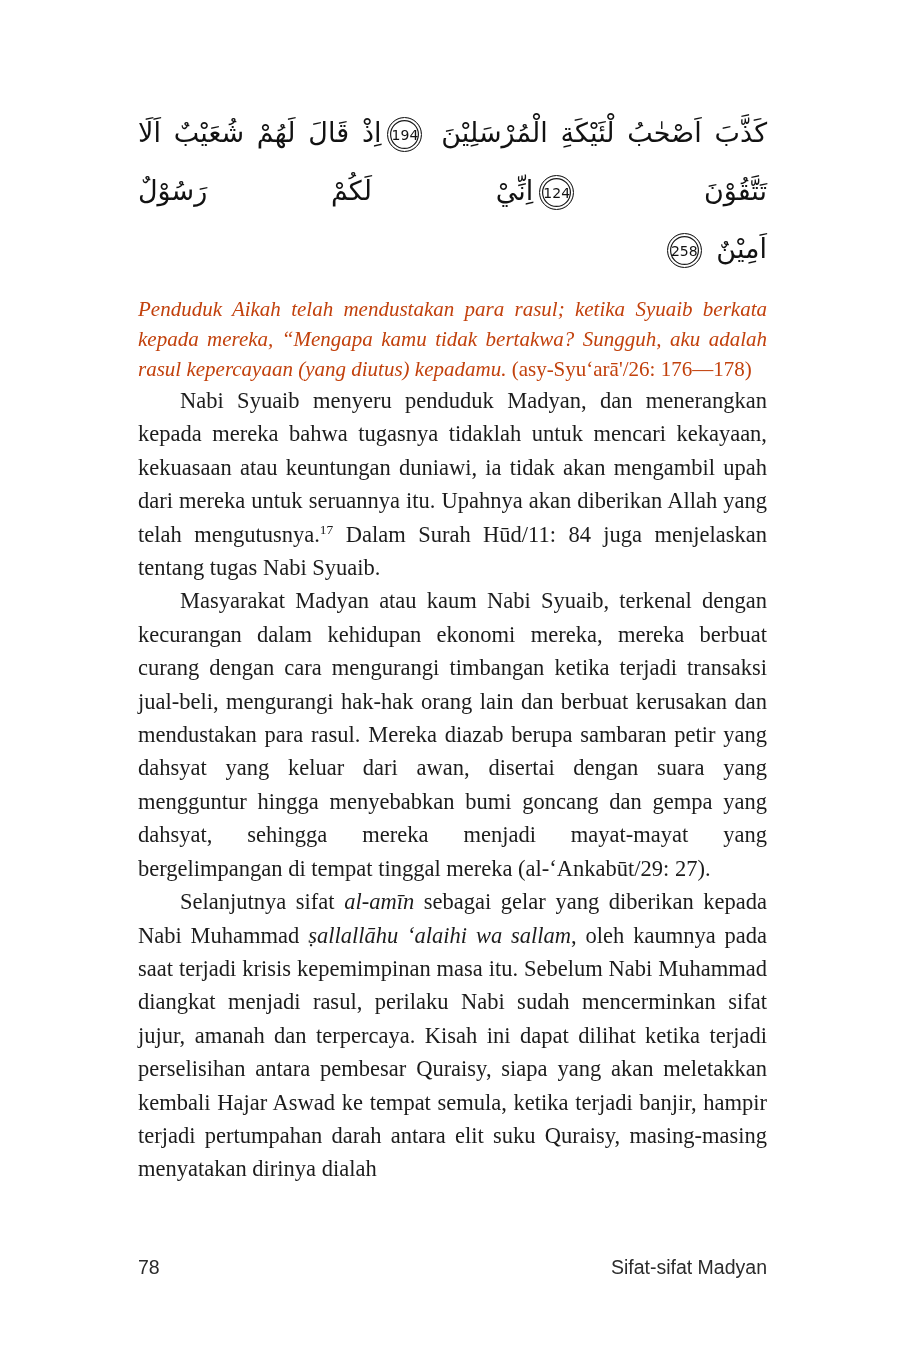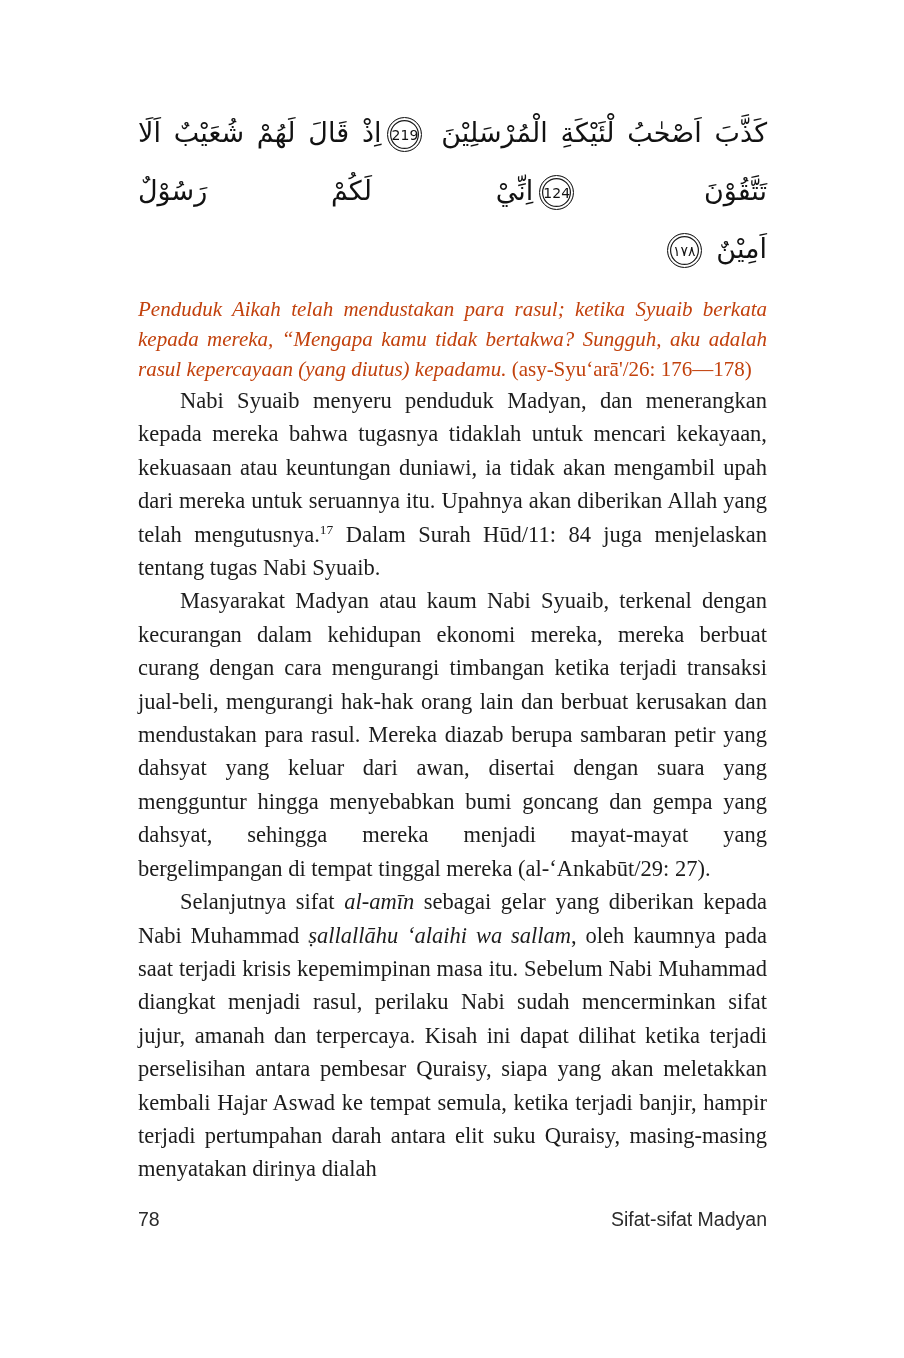--- a/index.html
+++ b/index.html
@@ -64,38 +64,38 @@
   .run-sup {
     vertical-align: super;
     font-size: 0.60em;
     line-height: 0;
   }
 
   
   .footer {
     position: absolute;
     left: 138px; right: 137px;
-    top: 1208px;
+    top: 1256px;
     display: flex;
     justify-content: space-between;
     align-items: baseline;
     font-family: "Liberation Sans", sans-serif;
     font-size: 19.5px;
     color: #2b2b2b;
   }
 </style>
 </head>
 <body>
 
 <div class="page">
   <div class="content">
 
     <div class="arabic-block">
-      <div class="ar-line ar-justify"><span>كَذَّبَ اَصْحٰبُ لْئَيْكَةِ الْمُرْسَلِيْنَ</span> <span class="medallion">219</span><span>اِذْ قَالَ لَهُمْ شُعَيْبٌ اَلَا تَتَّقُوْنَ</span> <span class="medallion">124</span><span>اِنِّيْ لَكُمْ رَسُوْلٌ</span> </div>
-      <div class="ar-line ar-start"><span>اَمِيْنٌ</span> <span class="medallion">١٧٨</span></div>
+      <div class="ar-line ar-justify"><span>كَذَّبَ اَصْحٰبُ لْئَيْكَةِ الْمُرْسَلِيْنَ</span> <span class="medallion">194</span><span>اِذْ قَالَ لَهُمْ شُعَيْبٌ اَلَا تَتَّقُوْنَ</span> <span class="medallion">124</span><span>اِنِّيْ لَكُمْ رَسُوْلٌ</span> </div>
+      <div class="ar-line ar-start"><span>اَمِيْنٌ</span> <span class="medallion">258</span></div>
     </div>
 
     <p class="quote"><span class="run-i">Penduduk Aikah telah mendustakan para rasul; ketika Syuaib berkata kepada mereka, “Mengapa kamu tidak bertakwa? Sungguh, aku adalah rasul kepercayaan (yang diutus) kepadamu.</span><span> (asy-Syu‘arā'/26: 176—178)</span></p>
 
     <div class="body-block">
       <p class="body-para"><span>Nabi Syuaib menyeru penduduk Madyan, dan menerangkan kepada mereka bahwa tugasnya tidaklah untuk mencari kekayaan, kekuasaan atau keuntungan duniawi, ia tidak akan mengambil upah dari mereka untuk seruannya itu. Upahnya akan diberikan Allah yang telah mengutusnya.</span><span class="run-sup">17</span><span> Dalam Surah Hūd/11: 84 juga menjelaskan tentang tugas Nabi Syuaib.</span></p>
       <p class="body-para"><span>Masyarakat Madyan atau kaum Nabi Syuaib, terkenal dengan kecurangan dalam kehidupan ekonomi mereka, mereka berbuat curang dengan cara mengurangi timbangan ketika terjadi transaksi jual-beli, mengurangi hak-hak orang lain dan berbuat kerusakan dan mendustakan para rasul. Mereka diazab berupa sambaran petir yang dahsyat yang keluar dari awan, disertai dengan suara yang mengguntur hingga menyebabkan bumi goncang dan gempa yang dahsyat, sehingga mereka menjadi mayat-mayat yang bergelimpangan di tempat tinggal mereka (al-‘Ankabūt/29: 27).</span></p>
       <p class="body-para"><span>Selanjutnya sifat </span><span class="run-i">al-amīn</span><span> sebagai gelar yang diberikan kepada Nabi Muhammad </span><span class="run-i">ṣallallāhu ‘alaihi wa sallam</span><span>, oleh kaumnya pada saat terjadi krisis kepemimpinan masa itu. Sebelum Nabi Muhammad diangkat menjadi rasul, perilaku Nabi sudah mencerminkan sifat jujur, amanah dan terpercaya. Kisah ini dapat dilihat ketika terjadi perselisihan antara pembesar Quraisy, siapa yang akan meletakkan kembali Hajar Aswad ke tempat semula, ketika terjadi banjir, hampir terjadi pertumpahan darah antara elit suku Quraisy, masing-masing menyatakan dirinya dialah</span></p>
     </div>
 

